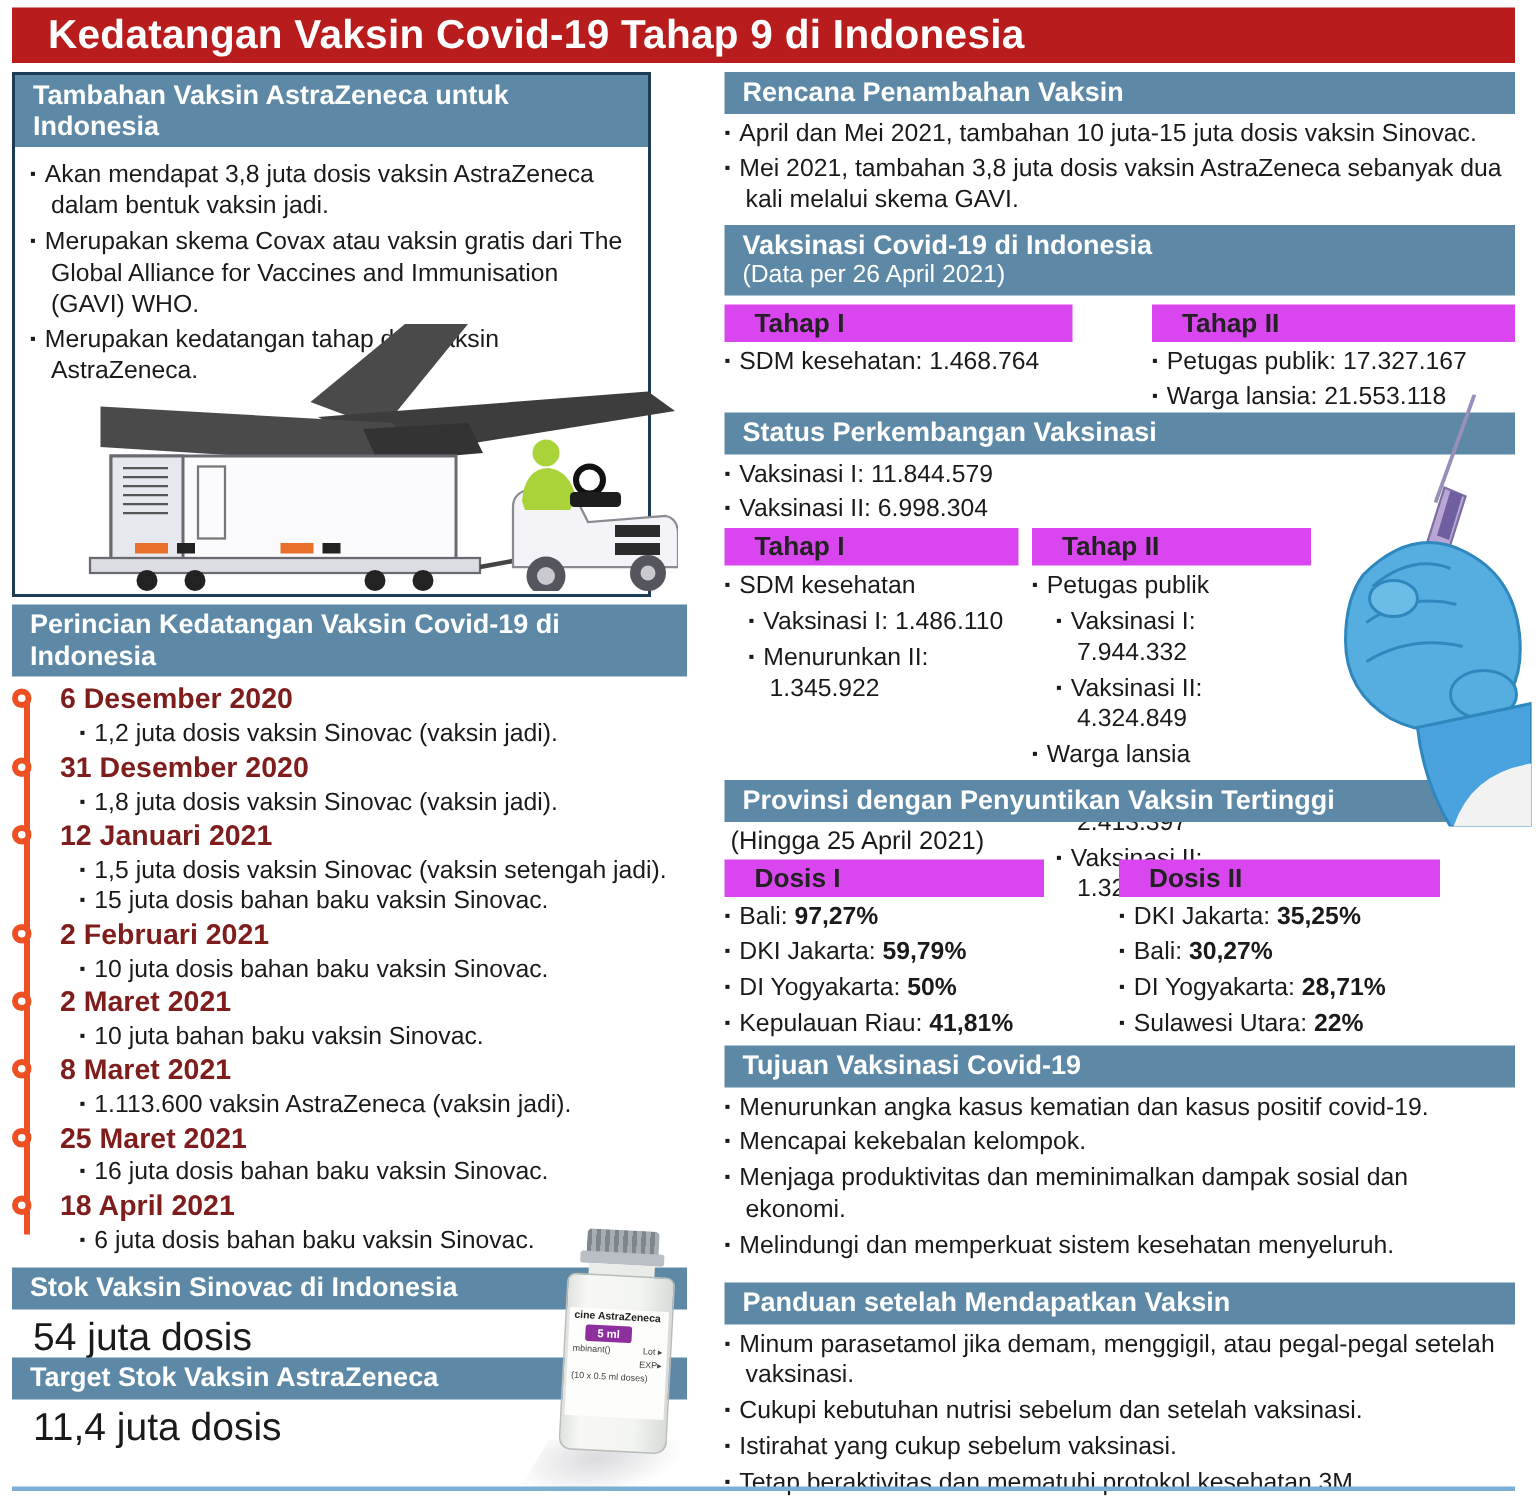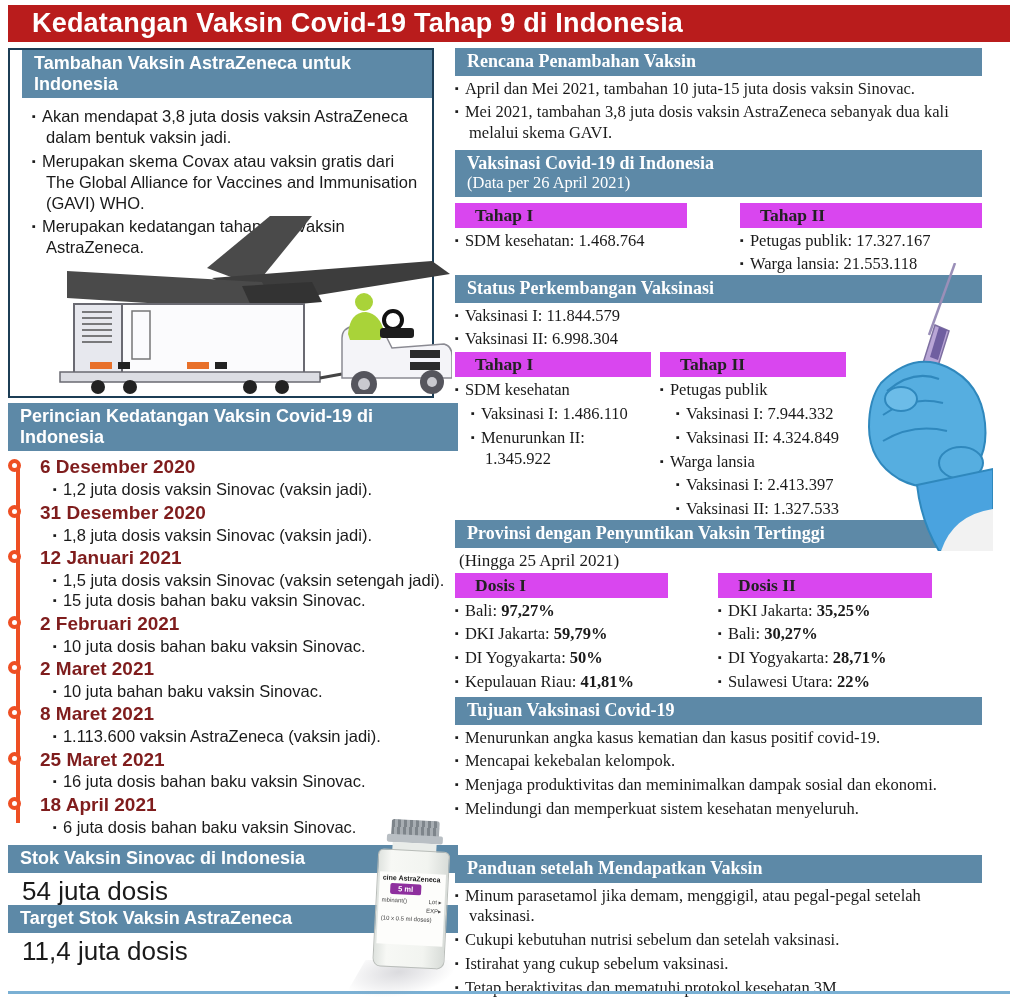--- a/index.html
+++ b/index.html
@@ -5,37 +5,37 @@
   * { margin:0; padding:0; box-sizing:border-box; }
   html,body { width:1024px; height:997px; background:#fff; overflow:hidden;
               font-family:"Liberation Sans","DejaVu Sans",sans-serif; color:#1a1a1a; }
   .canvas { position:relative; width:1024px; height:997px; }
 
   .title-bar { position:absolute; left:8px; top:5px; width:1002px; height:37px;
                background:#b91c1c; color:#fff; font-weight:bold; font-size:27px;
                line-height:37px; padding-left:24px; letter-spacing:.2px; }
 
   .col-left  { position:absolute; left:8px;  top:48px; width:450px; height:949px; }
-  .col-right { position:absolute; left:455px; top:48px; width:527px; height:949px;font-family:Liberation Serif, serif; }
+  .col-right { position:absolute; left:483px; top:48px; width:527px; height:949px; }
 
   .hdr { background:#5D89A7; color:#fff; font-weight:bold; font-size:18px;
          padding:3px 10px 4px 12px; line-height:1.15; }
   .hdr .sub { font-weight:normal; font-size:16.5px; }
 
   .lightbar { background:#d946ef; color:#222; font-weight:bold; font-size:17.5px;
               padding:2px 8px 2px 20px; line-height:1.2; }
 
   
   .b { font-size:16.5px; line-height:1.26; padding-left:14px; text-indent:-14px; margin-top:3px; }
   .b::before { content:"\25AA"; font-size:11px; margin-right:6px; position:relative; top:-2px; }
   .b2 { margin-left:16px; }
 
   
   .az-box { position:absolute; left:0; top:0; width:426px; height:350px;
-            border:2px solid #1C3D55; background:#fff;padding-left:12px; }
+            border:2px solid #1C3D55; background:#fff; }
   .az-box .content { padding:5px 8px 0 10px; }
   .az-illustration { position:absolute; left:2px; bottom:2px; width:440px; height:178px; }
 
   
   .perincian { position:absolute; left:0; top:355px; width:450px; }
   .timeline { position:relative; margin-top:5px; padding-left:32px; }
   .timeline::before { content:""; position:absolute; left:8px; top:12px; bottom:14px;
                       border-left:4px solid #EE4F23; }
   .tl-entry { position:relative; margin-bottom:2px; }
   .tl-dot { position:absolute; left:-32px; top:3px; width:13px; height:13px;

